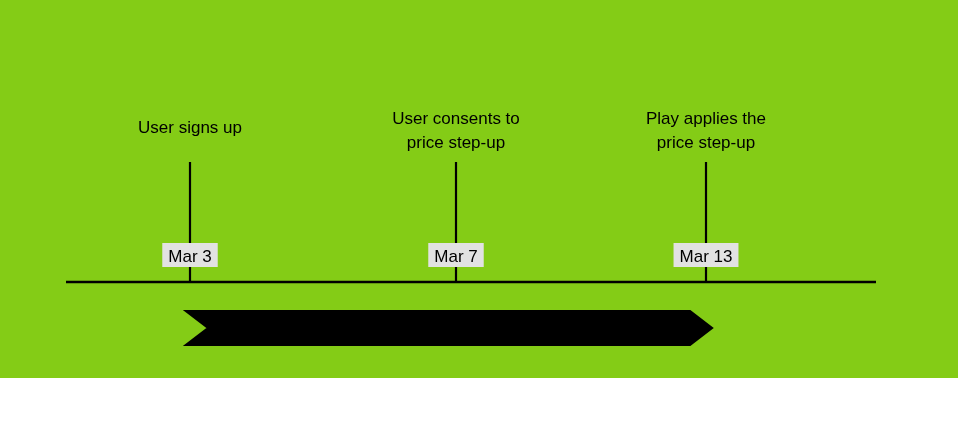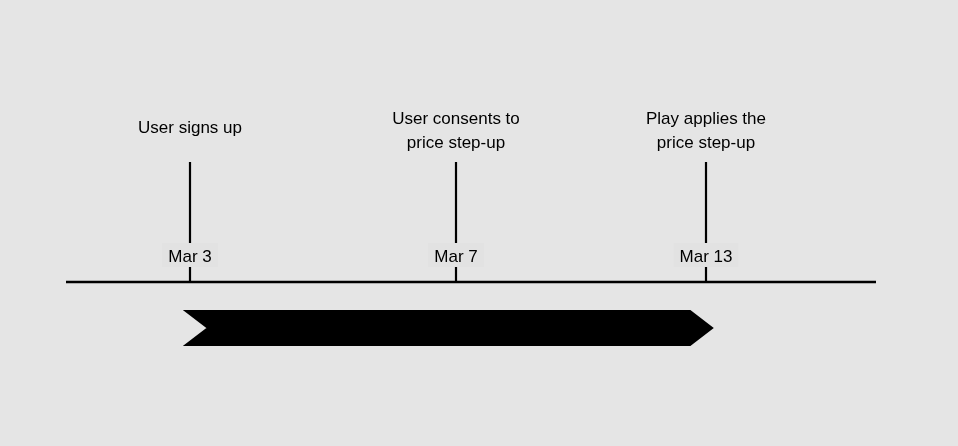--- a/index.html
+++ b/index.html
@@ -7,22 +7,22 @@
     padding: 0;
     background: #ffffff;
   }
   body {
     font-family: "Liberation Sans", sans-serif;
     color: #000000;
   }
   #canvas {
     position: relative;
     width: 958px;
-    height: 446px;
-    background: #e5e5e5;
+    height: 378px;
+    background: #84cc16;
     overflow: hidden;
   }
   svg.diagram {
     position: absolute;
     left: 0;
     top: 0;
     width: 958px;
     height: 446px;
   }
   .evt-label {

